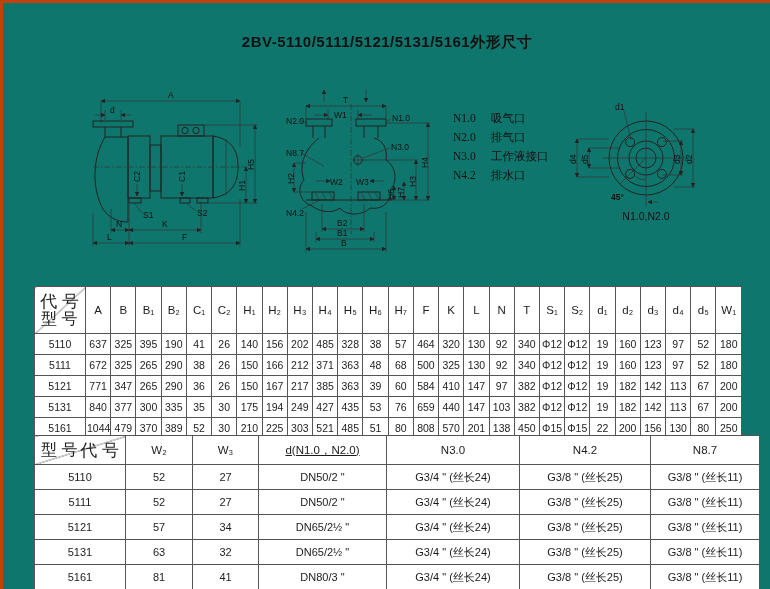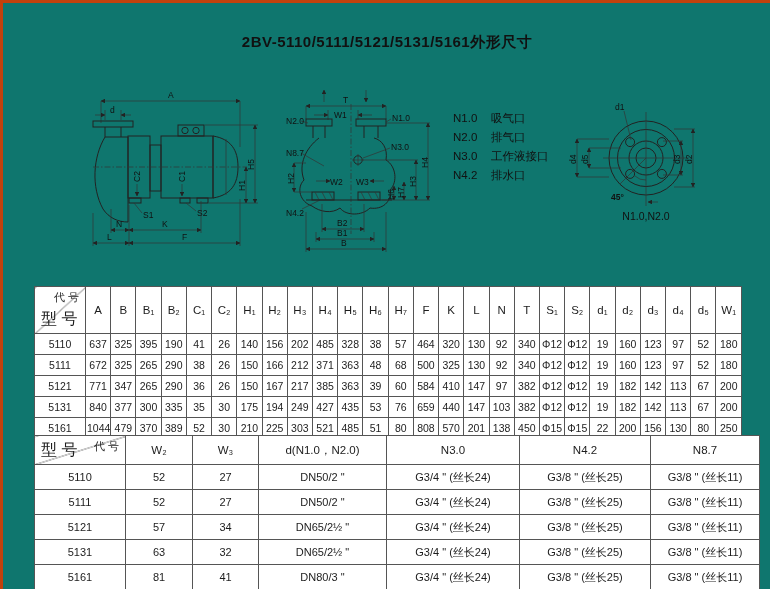--- a/index.html
+++ b/index.html
@@ -9,37 +9,37 @@
          font-size:15px;font-weight:bold;letter-spacing:0.5px;color:#111;}
   
   .drawing{position:absolute;}
   svg text{font-family:"Liberation Sans","DejaVu Sans",sans-serif;font-size:8.5px;fill:#111;}
   svg .ln{stroke:#222;stroke-width:1;fill:none;}
   svg .thin{stroke:#333;stroke-width:0.7;fill:none;}
   svg .dash{stroke:#333;stroke-width:0.7;fill:none;stroke-dasharray:6 2 1.5 2;}
   svg .cap{font-size:10.5px;}
   
   .legend{position:absolute;left:450px;top:106px;font-size:11.5px;line-height:19px;color:#111;}
-  .legend-row{white-space:nowrap;}
+  .legend-row{white-space:nowrap;font-family:Liberation Serif, serif;}
   .legend-row .lc{display:inline-block;width:38px;}
   
   table{border-collapse:collapse;table-layout:fixed;background:#fff;}
   th,td{border:1px solid #555;text-align:center;vertical-align:middle;
         font-weight:normal;overflow:hidden;white-space:nowrap;}
   .t1{position:absolute;left:31px;top:283px;width:708px;font-size:10.5px;}
   .t1 thead th{height:44px;font-size:11.5px;}
   .t1 tbody th,.t1 tbody td{height:18px;font-size:10.5px;}
   .t1 thead th:first-child{width:50px;}
   .t2{position:absolute;left:31px;top:432px;width:708px;font-size:11px;}
   .t2 thead th{height:26px;font-size:11.5px;}
   .t2 tbody th,.t2 tbody td{height:22px;}
   
   .diag{position:relative;padding:0;
         background:linear-gradient(to bottom right,#fff calc(50% - 0.6px),#555 50%,#fff calc(50% + 0.6px));}
-  .diag .tr{position:absolute;top:3px;right:6px;font-size:11px;}
+  .diag .tr{position:absolute;top:3px;right:6px;font-size:17px;}
   .diag .bl{position:absolute;bottom:3px;left:6px;font-size:16px;}
 </style>
 </head>
 <body>
 
 <div class="page">
 
   <div class="title">2BV-5110/5111/5121/5131/5161外形尺寸</div>
 
   <div class="drawing" style="left:82px;top:86px;">
@@ -443,21 +443,21 @@
 
   <table class="t2">
     <thead>
       <tr id="t2-head">
         <th class="diag" style="width:90px;">
           <span class="tr">代 号</span>
           <span class="bl">型 号</span>
         </th>
       <th style="width: 64px; text-align: center;">W₂</th>
           <th style="width: 63px;">W₃</th>
-          <th style="width: 125px;">d(N1.0，N2.0)</th>
+          <th style="width: 125px; text-decoration: underline;">d(N1.0，N2.0)</th>
           <th style="width: 130px;">N3.0</th>
           <th style="width: 128px;">N4.2</th>
           <th style="width: 106px;">N8.7</th>
         </tr>
     </thead>
     <tbody id="t2-body">
         <tr>
           <th>5110</th>
           <td>52</td>
           <td>27</td>

